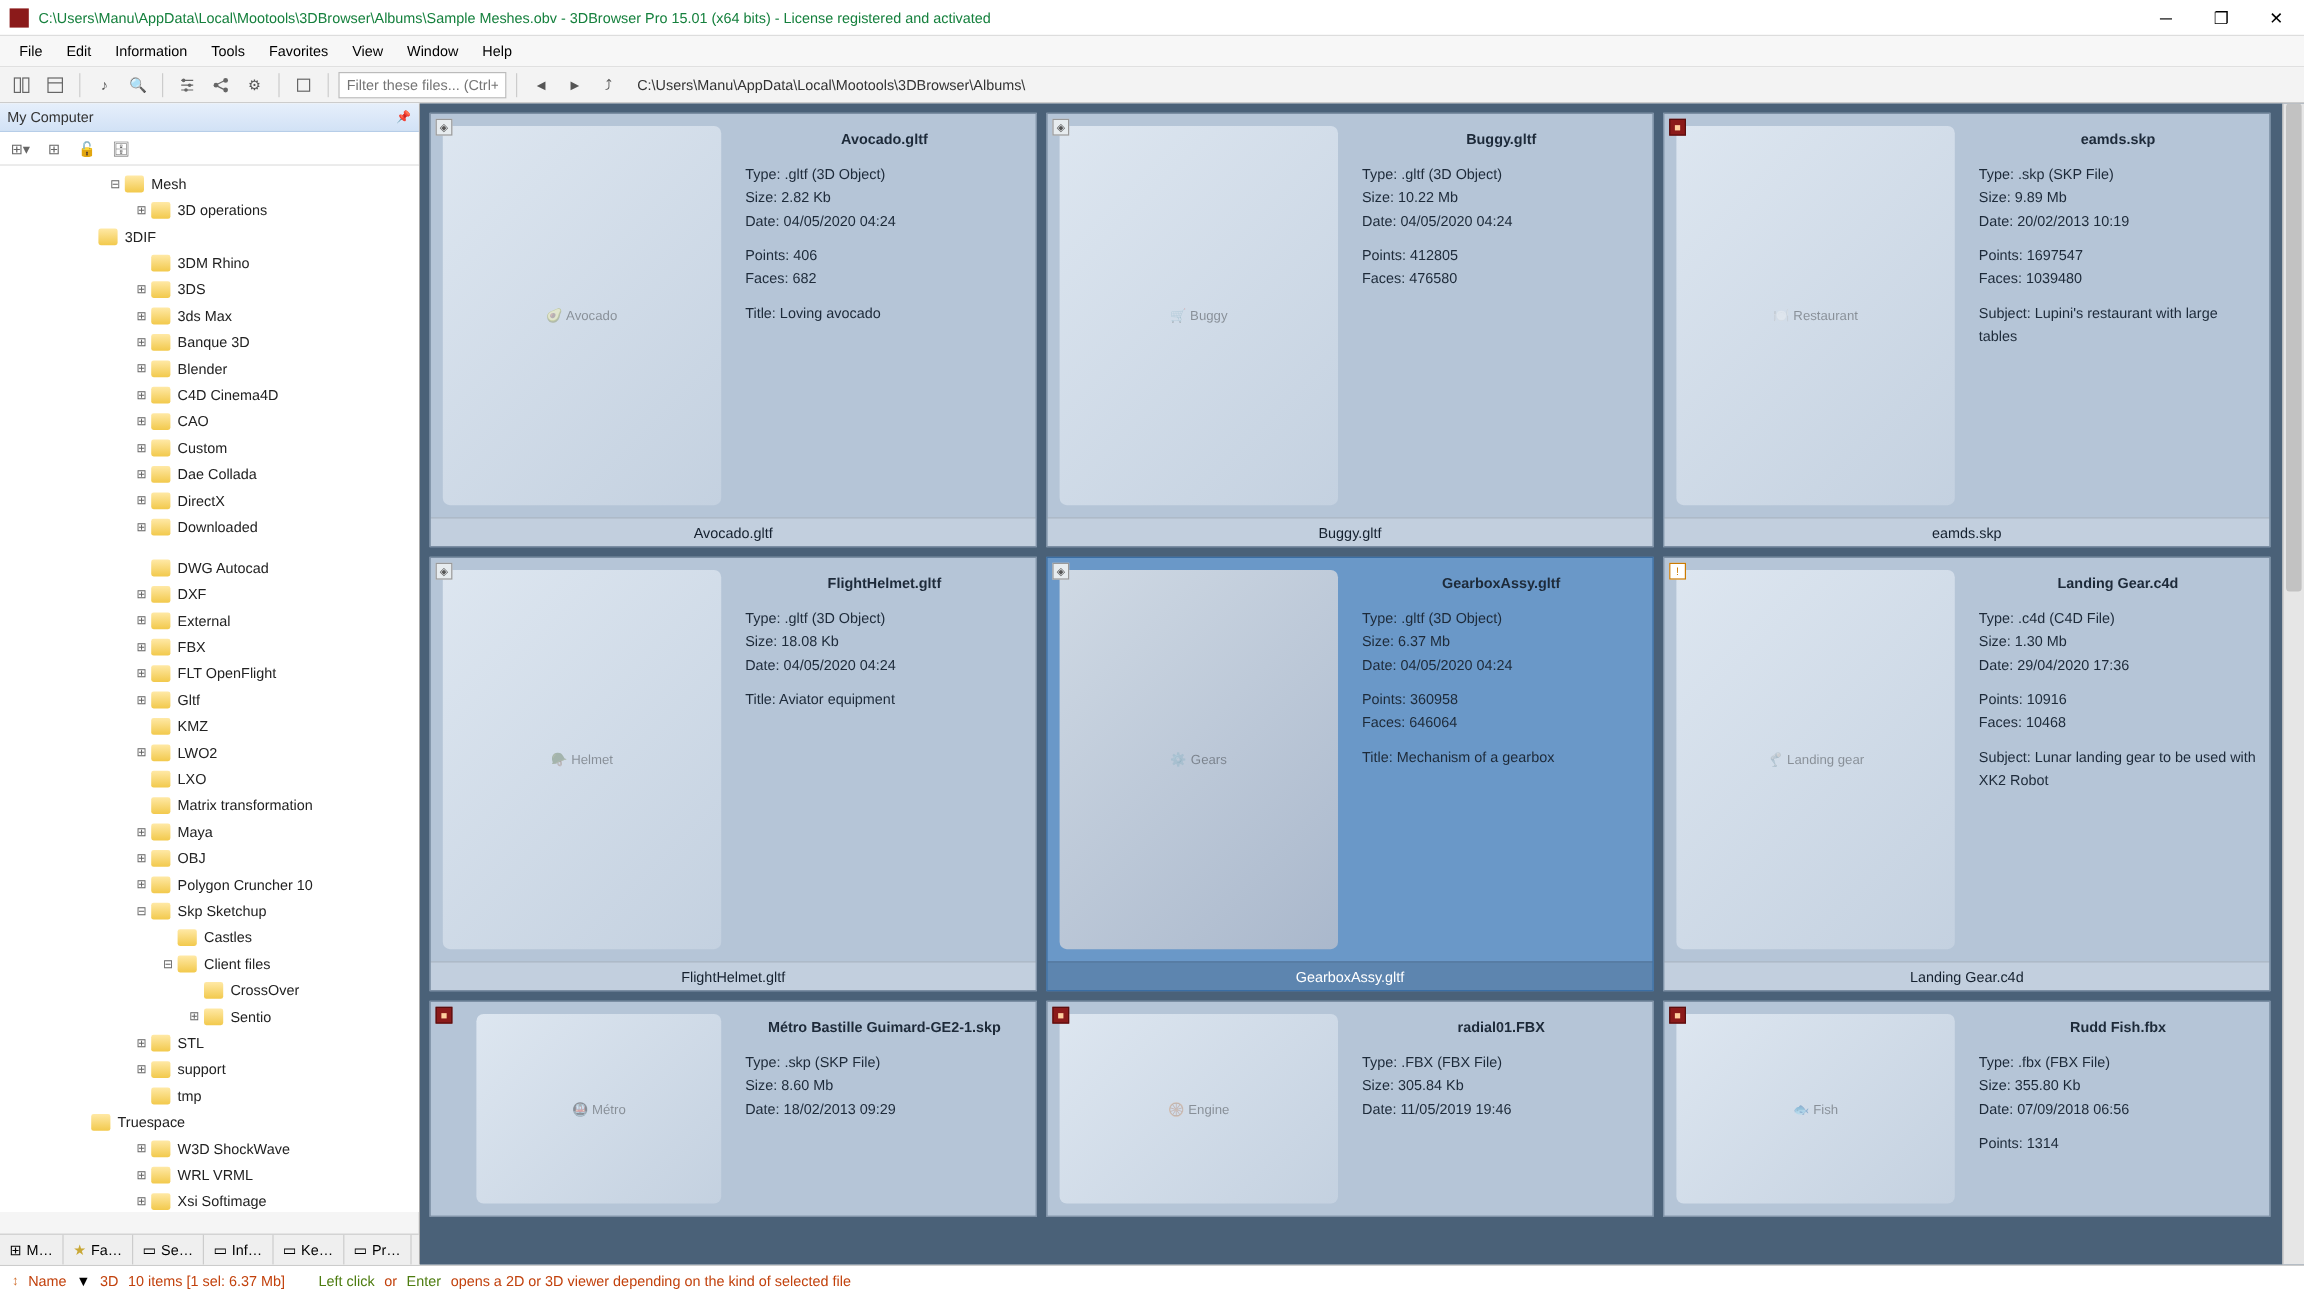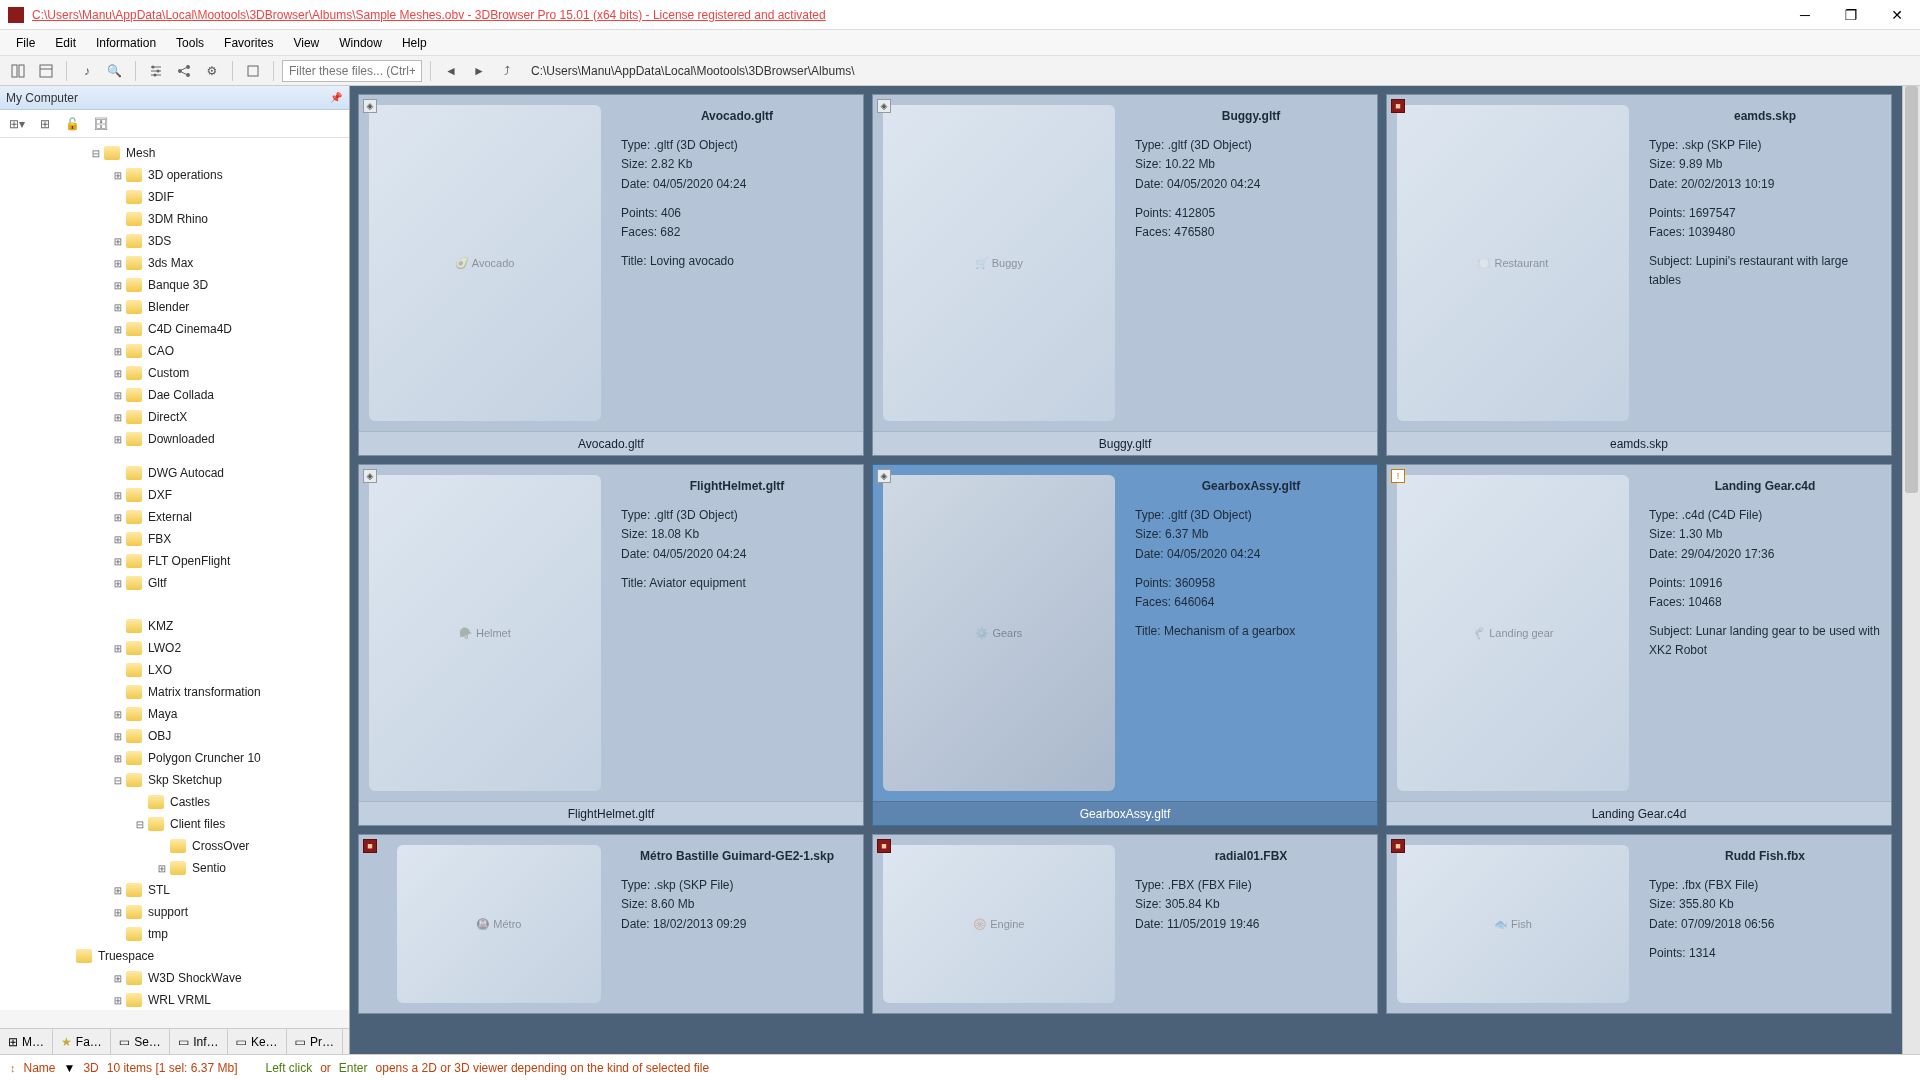--- a/index.html
+++ b/index.html
@@ -1,19 +1,19 @@
 <!DOCTYPE html>
 <html><head>
 <meta charset="utf-8">
 <style>
 * { margin:0; padding:0; box-sizing:border-box; font-family:"Segoe UI",Tahoma,sans-serif; font-size:12px; }
 body { background:#fff; width:1920px; height:1080px; overflow:hidden; display:flex; flex-direction:column; }
 .titlebar { height:30px; background:#fff; display:flex; align-items:center; padding:0 0 0 8px; border-bottom:1px solid #ddd; }
 .titlebar-icon { width:16px; height:16px; background:#8b1a1a; margin-right:8px; }
-.titlebar-text { flex:1; color:#ef4444;text-decoration:underline; }
+.titlebar-text { flex:1; color:#15803d; }
 .win-controls { display:flex; gap:0; }
 .win-btn { width:46px; height:30px; display:flex; align-items:center; justify-content:center; font-size:14px; cursor:pointer; }
 .menubar { height:26px; background:#f7f7f7; display:flex; align-items:center; padding:0 6px; border-bottom:1px solid #e0e0e0; }
 .menu-item { padding:4px 10px; cursor:pointer; }
 .toolbar { height:30px; background:#f3f3f3; display:flex; align-items:center; padding:0 6px; gap:4px; border-bottom:1px solid #ccc; }
 .tool-btn { width:24px; height:24px; display:flex; align-items:center; justify-content:center; cursor:pointer; border:1px solid transparent; color:#555; }
 .tool-sep { width:1px; height:20px; background:#ccc; margin:0 4px; }
 .filter-input { width:140px; height:22px; border:1px solid #bbb; padding:0 6px; }
 .path-text { flex:1; color:#333; padding-left:8px; }
 .main { flex:1; display:flex; overflow:hidden; }
@@ -147,21 +147,21 @@
         <div class="tree-node" style="padding-left: 90px;">
           <span class="tree-toggle">⊟</span>
           <span class="tree-folder"></span>
           <span class="tree-label">Mesh</span>
         </div>
         <div class="tree-node" style="padding-left: 112px;">
           <span class="tree-toggle">⊞</span>
           <span class="tree-folder"></span>
           <span class="tree-label">3D operations</span>
         </div>
-        <div class="tree-node" style="padding-left: 112px;">
+        <div class="tree-node" style="padding-left: 68px;">
           <span class="tree-toggle"></span>
           <span class="tree-folder"></span>
           <span class="tree-label">3DIF</span>
         </div>
         <div class="tree-node" style="padding-left: 112px;">
           <span class="tree-toggle"></span>
           <span class="tree-folder"></span>
           <span class="tree-label">3DM Rhino</span>
         </div>
         <div class="tree-node" style="padding-left: 112px;">
@@ -237,21 +237,21 @@
         <div class="tree-node" style="padding-left: 112px;">
           <span class="tree-toggle">⊞</span>
           <span class="tree-folder"></span>
           <span class="tree-label">FLT OpenFlight</span>
         </div>
         <div class="tree-node" style="padding-left: 112px;">
           <span class="tree-toggle">⊞</span>
           <span class="tree-folder"></span>
           <span class="tree-label">Gltf</span>
         </div>
-        <div class="tree-node" style="padding-left: 112px; margin-top: 21px;">
+        <div class="tree-node" style="padding-left: 112px;">
           <span class="tree-toggle"></span>
           <span class="tree-folder"></span>
           <span class="tree-label">KMZ</span>
         </div>
         <div class="tree-node" style="padding-left: 112px;">
           <span class="tree-toggle">⊞</span>
           <span class="tree-folder"></span>
           <span class="tree-label">LWO2</span>
         </div>
         <div class="tree-node" style="padding-left: 112px;">

